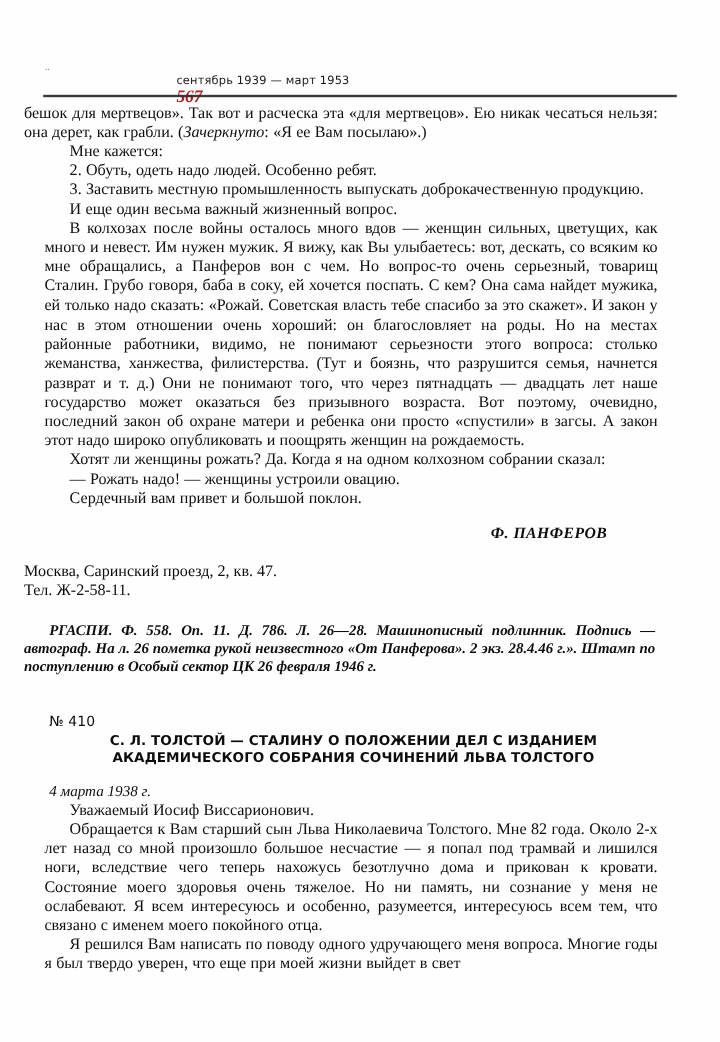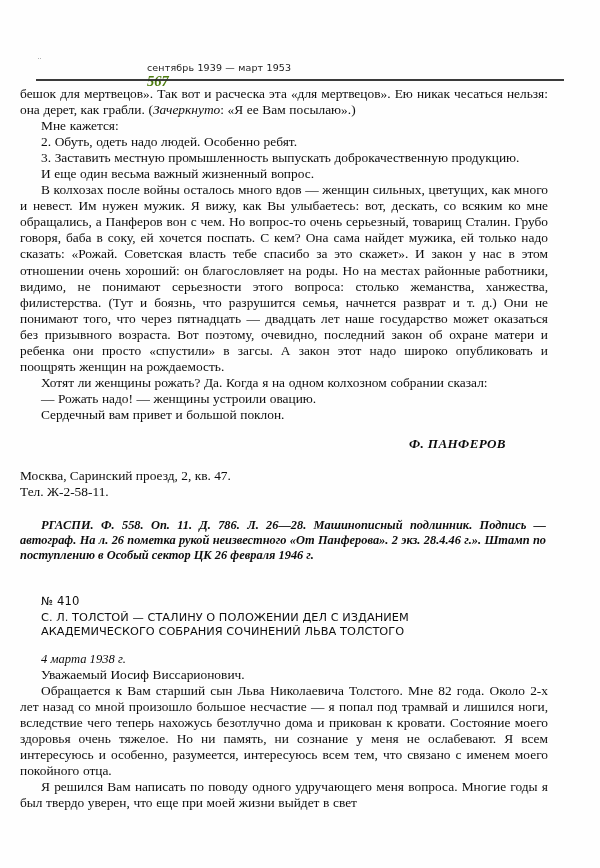--- a/index.html
+++ b/index.html
@@ -57,21 +57,21 @@
     font-size: 9.5px;
     letter-spacing: .15px;
     color: #1a1a1a;
     margin-left: 90px;
   }
   .runhead-folio {
     font-family: "Liberation Serif", serif;
     font-style: italic;
     font-size: 14.5px;
     font-weight: 700;
-    color: #4d7c0f;
+    color: #b91c1c;
   }
   .runhead-rule {
     position: absolute;
     left: 36px;
     top: 79px;
     width: 528px;
     height: 1.6px;
     background: #2a2a2a;
     opacity: .92;
   }
@@ -87,21 +87,21 @@
   p.t {
     margin: 0;
     font-size: 13.4px;
     line-height: 16.05px;
     text-align: justify;
     text-justify: inter-word;
     -webkit-hyphens: none;
     hyphens: none;
     word-spacing: .02em;
   }
-  p.ind { text-indent: 21px; }
+  p.ind { text-indent: 21px; margin-left: 17px; }
   p.noind { text-indent: 0; }
   .ital { font-style: italic; }
 
   
   .sig {
     margin: 16px;
     margin-top: 13px;
     font-size: 13.1px;
     line-height: 16px;
     font-style: italic;
@@ -150,23 +150,24 @@
     margin: 0;
     font-size: 11.6px;
     font-weight: 400;
     letter-spacing: .1px;
     line-height: 14px;
   }
   .doc-title {
     margin: 0;
     margin-top: 2.5px;
     font-size: 11.3px;
-    font-weight: 400;
+    font-weight: 700;
     line-height: 14.4px;
     letter-spacing: .05px;
+    text-align: center;
   }
   .doc-date {
     margin: 0;
     margin-top: 12px;
     padding-left: 21px;
     font-family: "Liberation Serif", serif;
     font-style: italic;
     font-size: 12.6px;
     line-height: 15px;
   }

